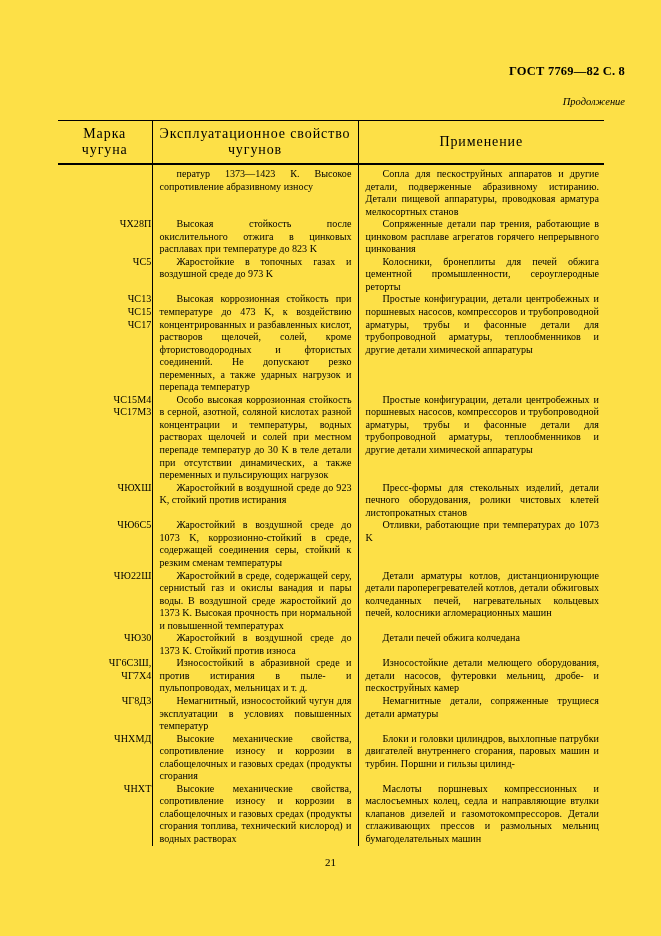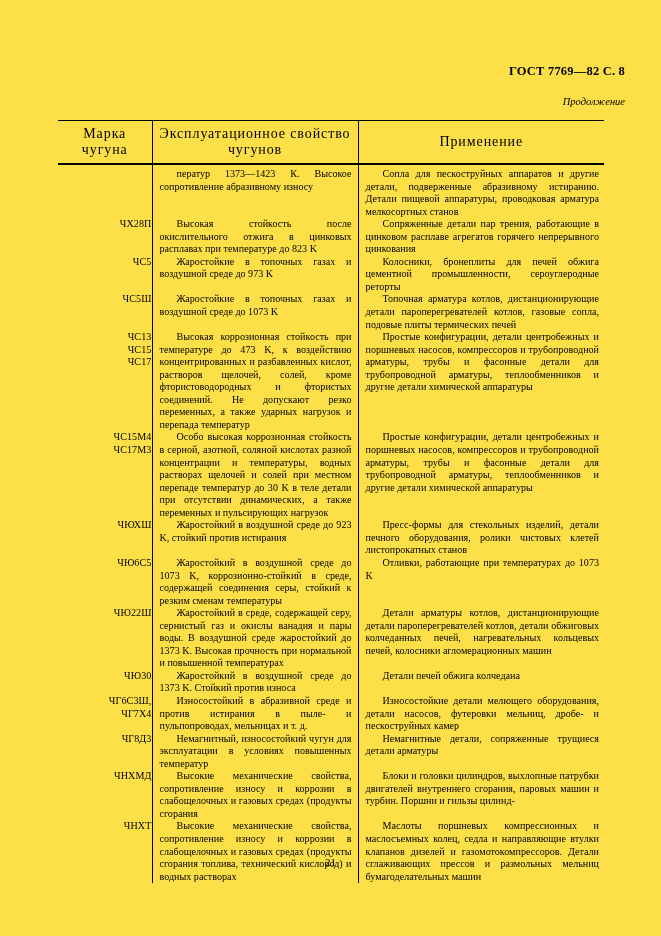--- a/index.html
+++ b/index.html
@@ -134,25 +134,20 @@
             <td class="mark">ЧХ28П</td>
             <td class="prop">Высокая стойкость после окислительного отжига в цинковых расплавах при температуре до 823 K</td>
             <td class="app">Сопряженные детали пар трения, работающие в цинковом расплаве агрегатов горячего непрерывного цинкования</td>
           </tr>
           <tr>
             <td class="mark">ЧС5</td>
             <td class="prop">Жаростойкие в топочных газах и воздушной среде до 973 K</td>
             <td class="app">Колосники, бронеплиты для печей обжига цементной промышленности, сероуглеродные реторты</td>
           </tr>
           <tr>
-            <td class="mark">ЧС5Ш</td>
-            <td class="prop">Жаростойкие в топочных газах и воздушной среде до 1073 K</td>
-            <td class="app">Топочная арматура котлов,  дистанционирующие детали пароперегревателей котлов, газовые сопла, подовые плиты термических печей</td>
-          </tr>
-          <tr>
             <td class="mark">ЧС13
 ЧС15
 ЧС17</td>
             <td class="prop">Высокая коррозионная стойкость при температуре до 473 K, к воздействию концентрированных и разбавленных кислот, растворов щелочей, солей, кроме фтористоводородных и фтористых соединений. Не допускают резко переменных, а также ударных нагрузок и перепада температур</td>
             <td class="app">Простые конфигурации, детали центробежных и поршневых насосов, компрессоров и трубопроводной арматуры, трубы и фасонные детали для трубопроводной арматуры, теплообменников и другие детали химической аппаратуры</td>
           </tr>
           <tr>
             <td class="mark">ЧС15М4
 ЧС17М3</td>
             <td class="prop">Особо высокая коррозионная стойкость в серной, азотной, соляной кислотах разной концентрации и температуры, водных растворах щелочей и солей при местном перепаде температур до 30 K в теле детали при отсутствии динамических, а также переменных и пульсирующих нагрузок</td>

